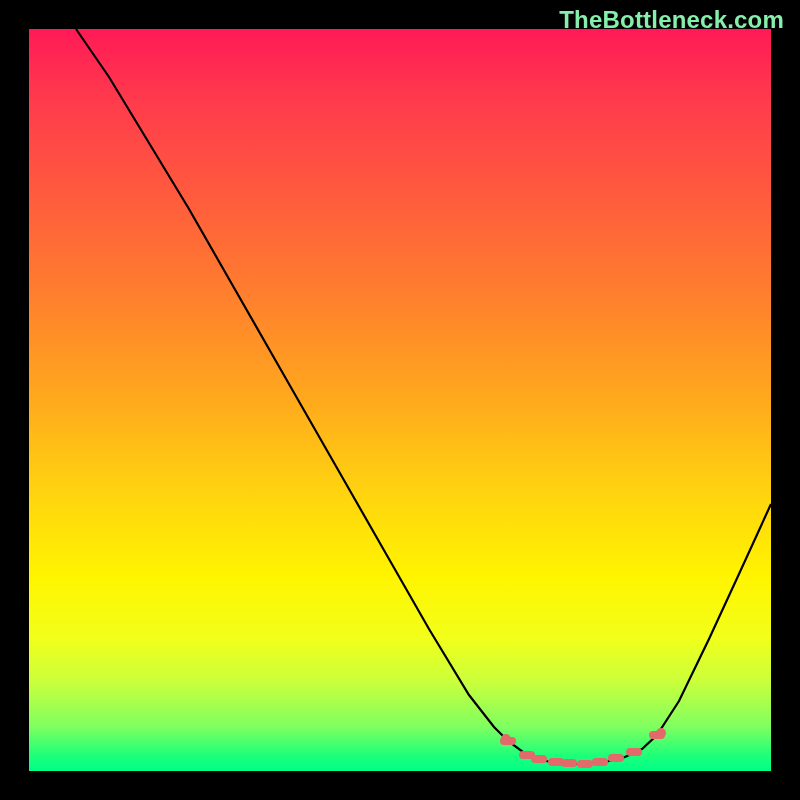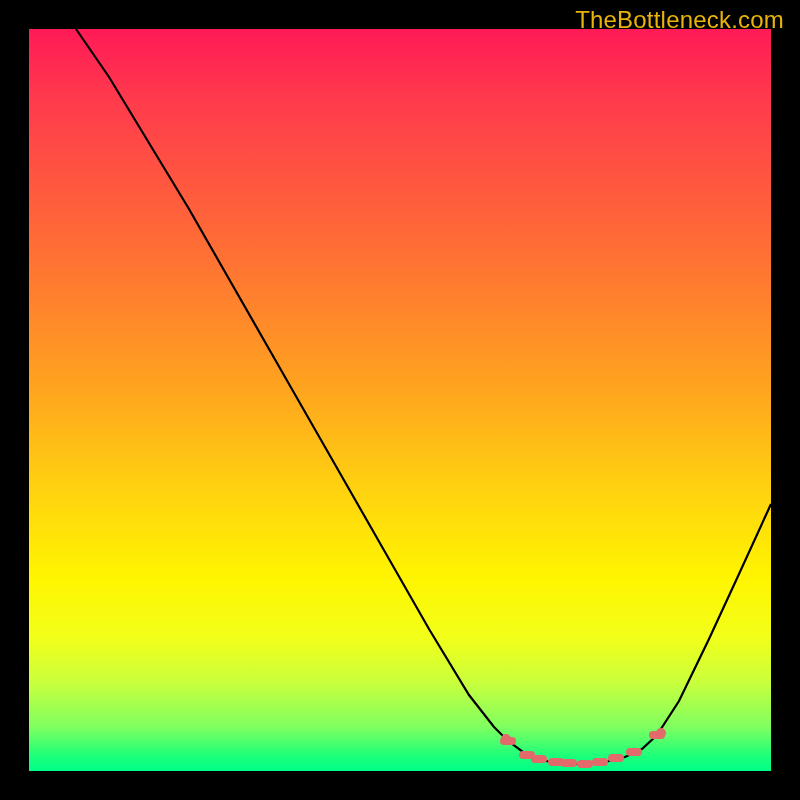--- a/index.html
+++ b/index.html
@@ -38,23 +38,23 @@
       #caff3c 88%,
       #80ff60 94%,
       #1cff7a 98%,
       #00ff88 100%
     );
   }
   .watermark {
     position: absolute;
     top: 6px;
     right: 16px;
-    color: #eab308;
+    color: #86efac;
     font-size: 24px;
-    font-weight: 400;
+    font-weight: 700;
     letter-spacing: 0.2px;
     user-select: none;
   }
   svg.curve {
     position: absolute;
     left: 29px;
     top: 29px;
     width: 742px;
     height: 742px;
     overflow: visible;

